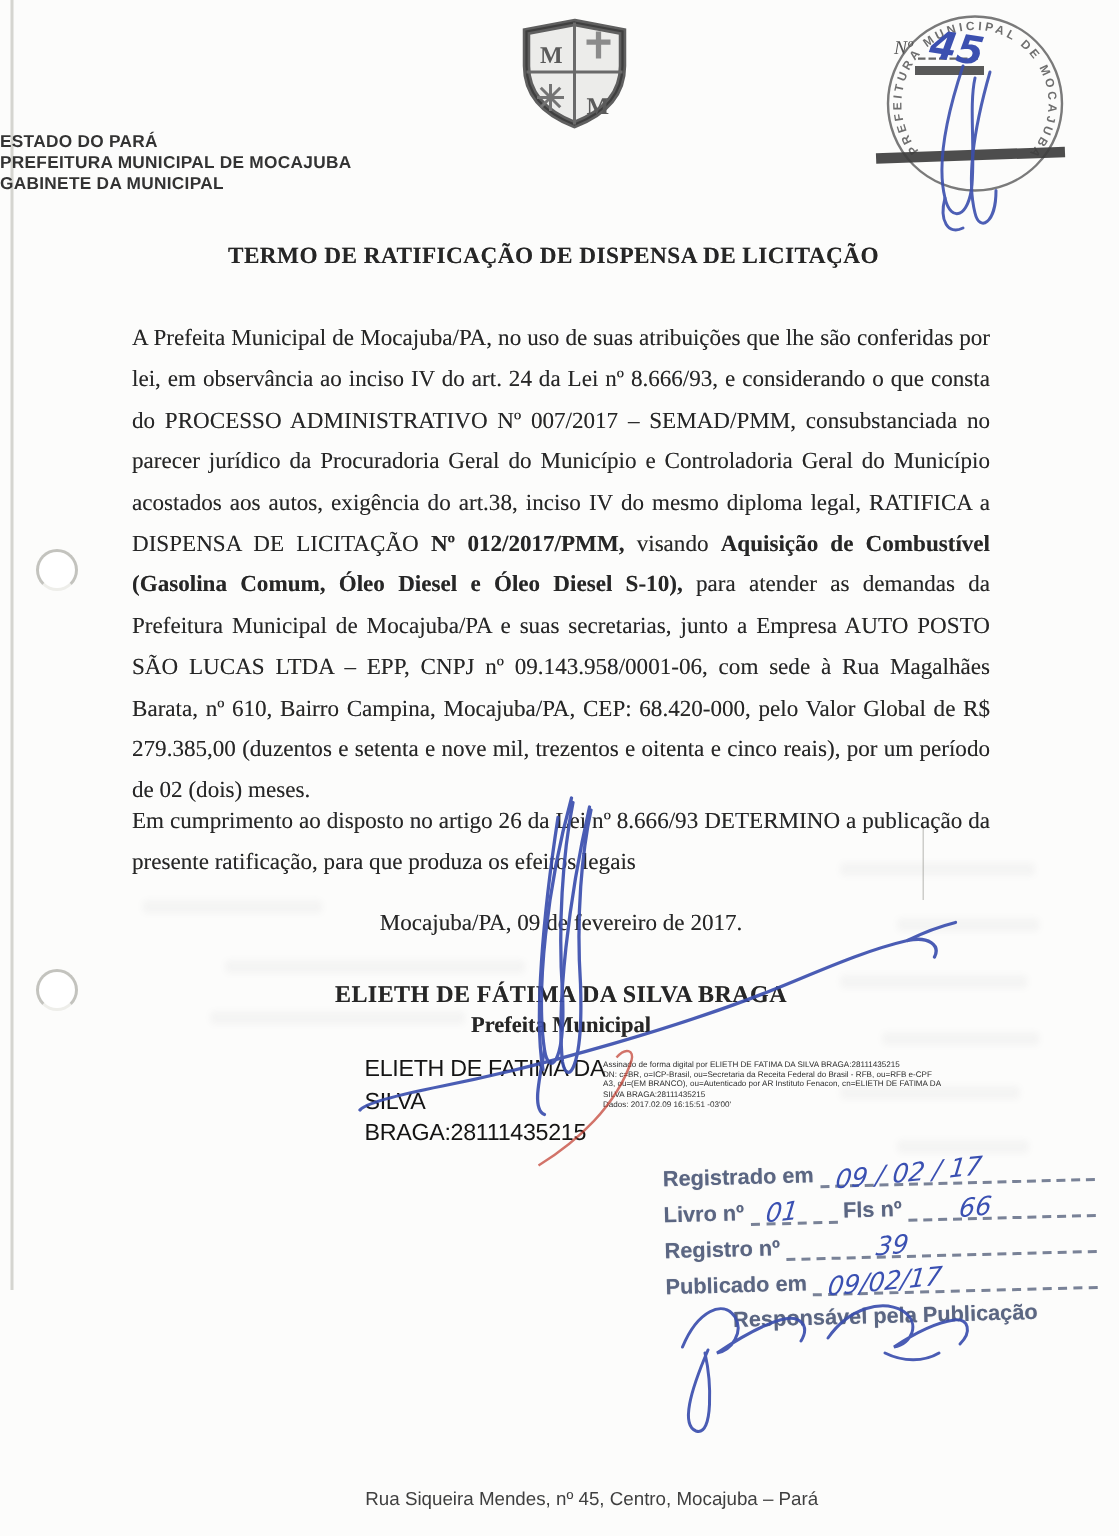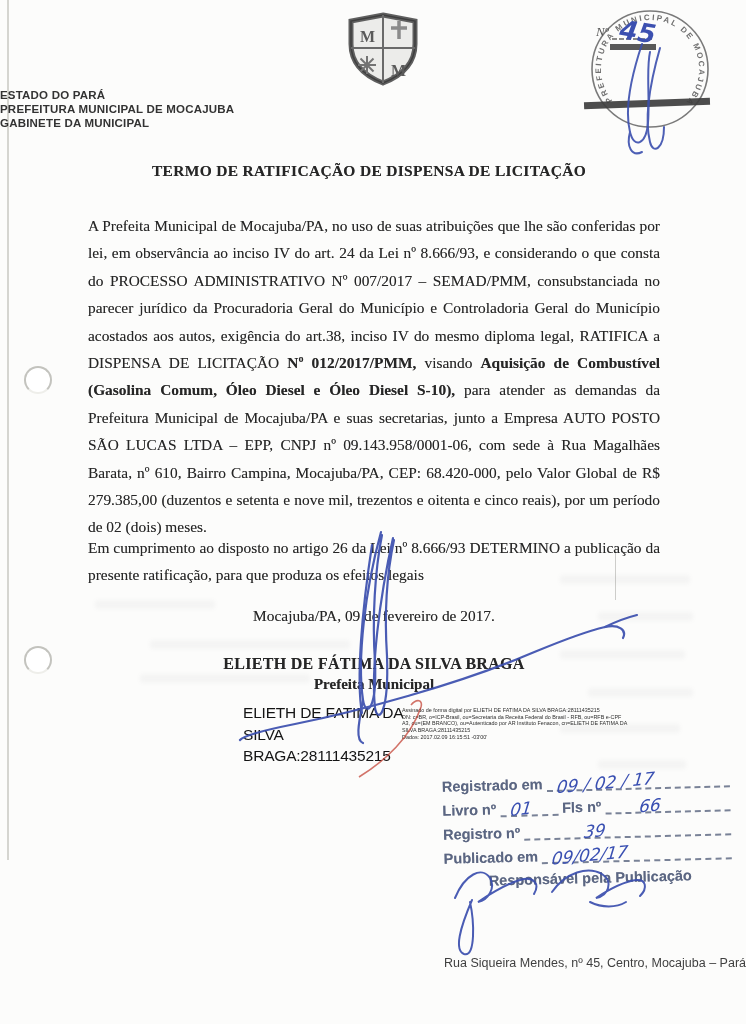--- a/index.html
+++ b/index.html
@@ -53,21 +53,21 @@
   .rrow{display:flex;align-items:flex-end;margin-bottom:5px;font-size:14.5px;}
   .rlabel{white-space:nowrap;opacity:.92;text-shadow:0 0 .5px rgba(78,90,120,.5);}
   .rline{flex:1;border-bottom:2.2px dashed rgba(78,90,118,.75);height:17px;margin:0 4px;position:relative;}
   .rline.w64{flex:0 0 58px;}
   .hand{position:absolute;left:10px;bottom:-4px;color:#3a50b2;font-style:italic;
     font-weight:500;font-size:17px;font-family:"DejaVu Sans",sans-serif;
     transform:rotate(-4deg) skewX(-12deg);white-space:nowrap;}
   .rresp{font-size:14.5px;text-align:center;margin-top:7px;opacity:.92;
     text-shadow:0 0 .5px rgba(78,90,120,.5);}
   
-  .footer{position:absolute;left:0;right:0;top:956px;text-align:right;
+  .footer{position:absolute;left:0;right:0;top:992px;text-align:center;
     font-family:"Liberation Sans",sans-serif;font-size:12.5px;color:#3f3f3f;margin-left:43px;}
 </style>
 </head>
 <body>
 
 <div class="page">
 
   <div class="edge-line"></div>
   <div class="crease"></div>
   <div class="hole h1"></div>

